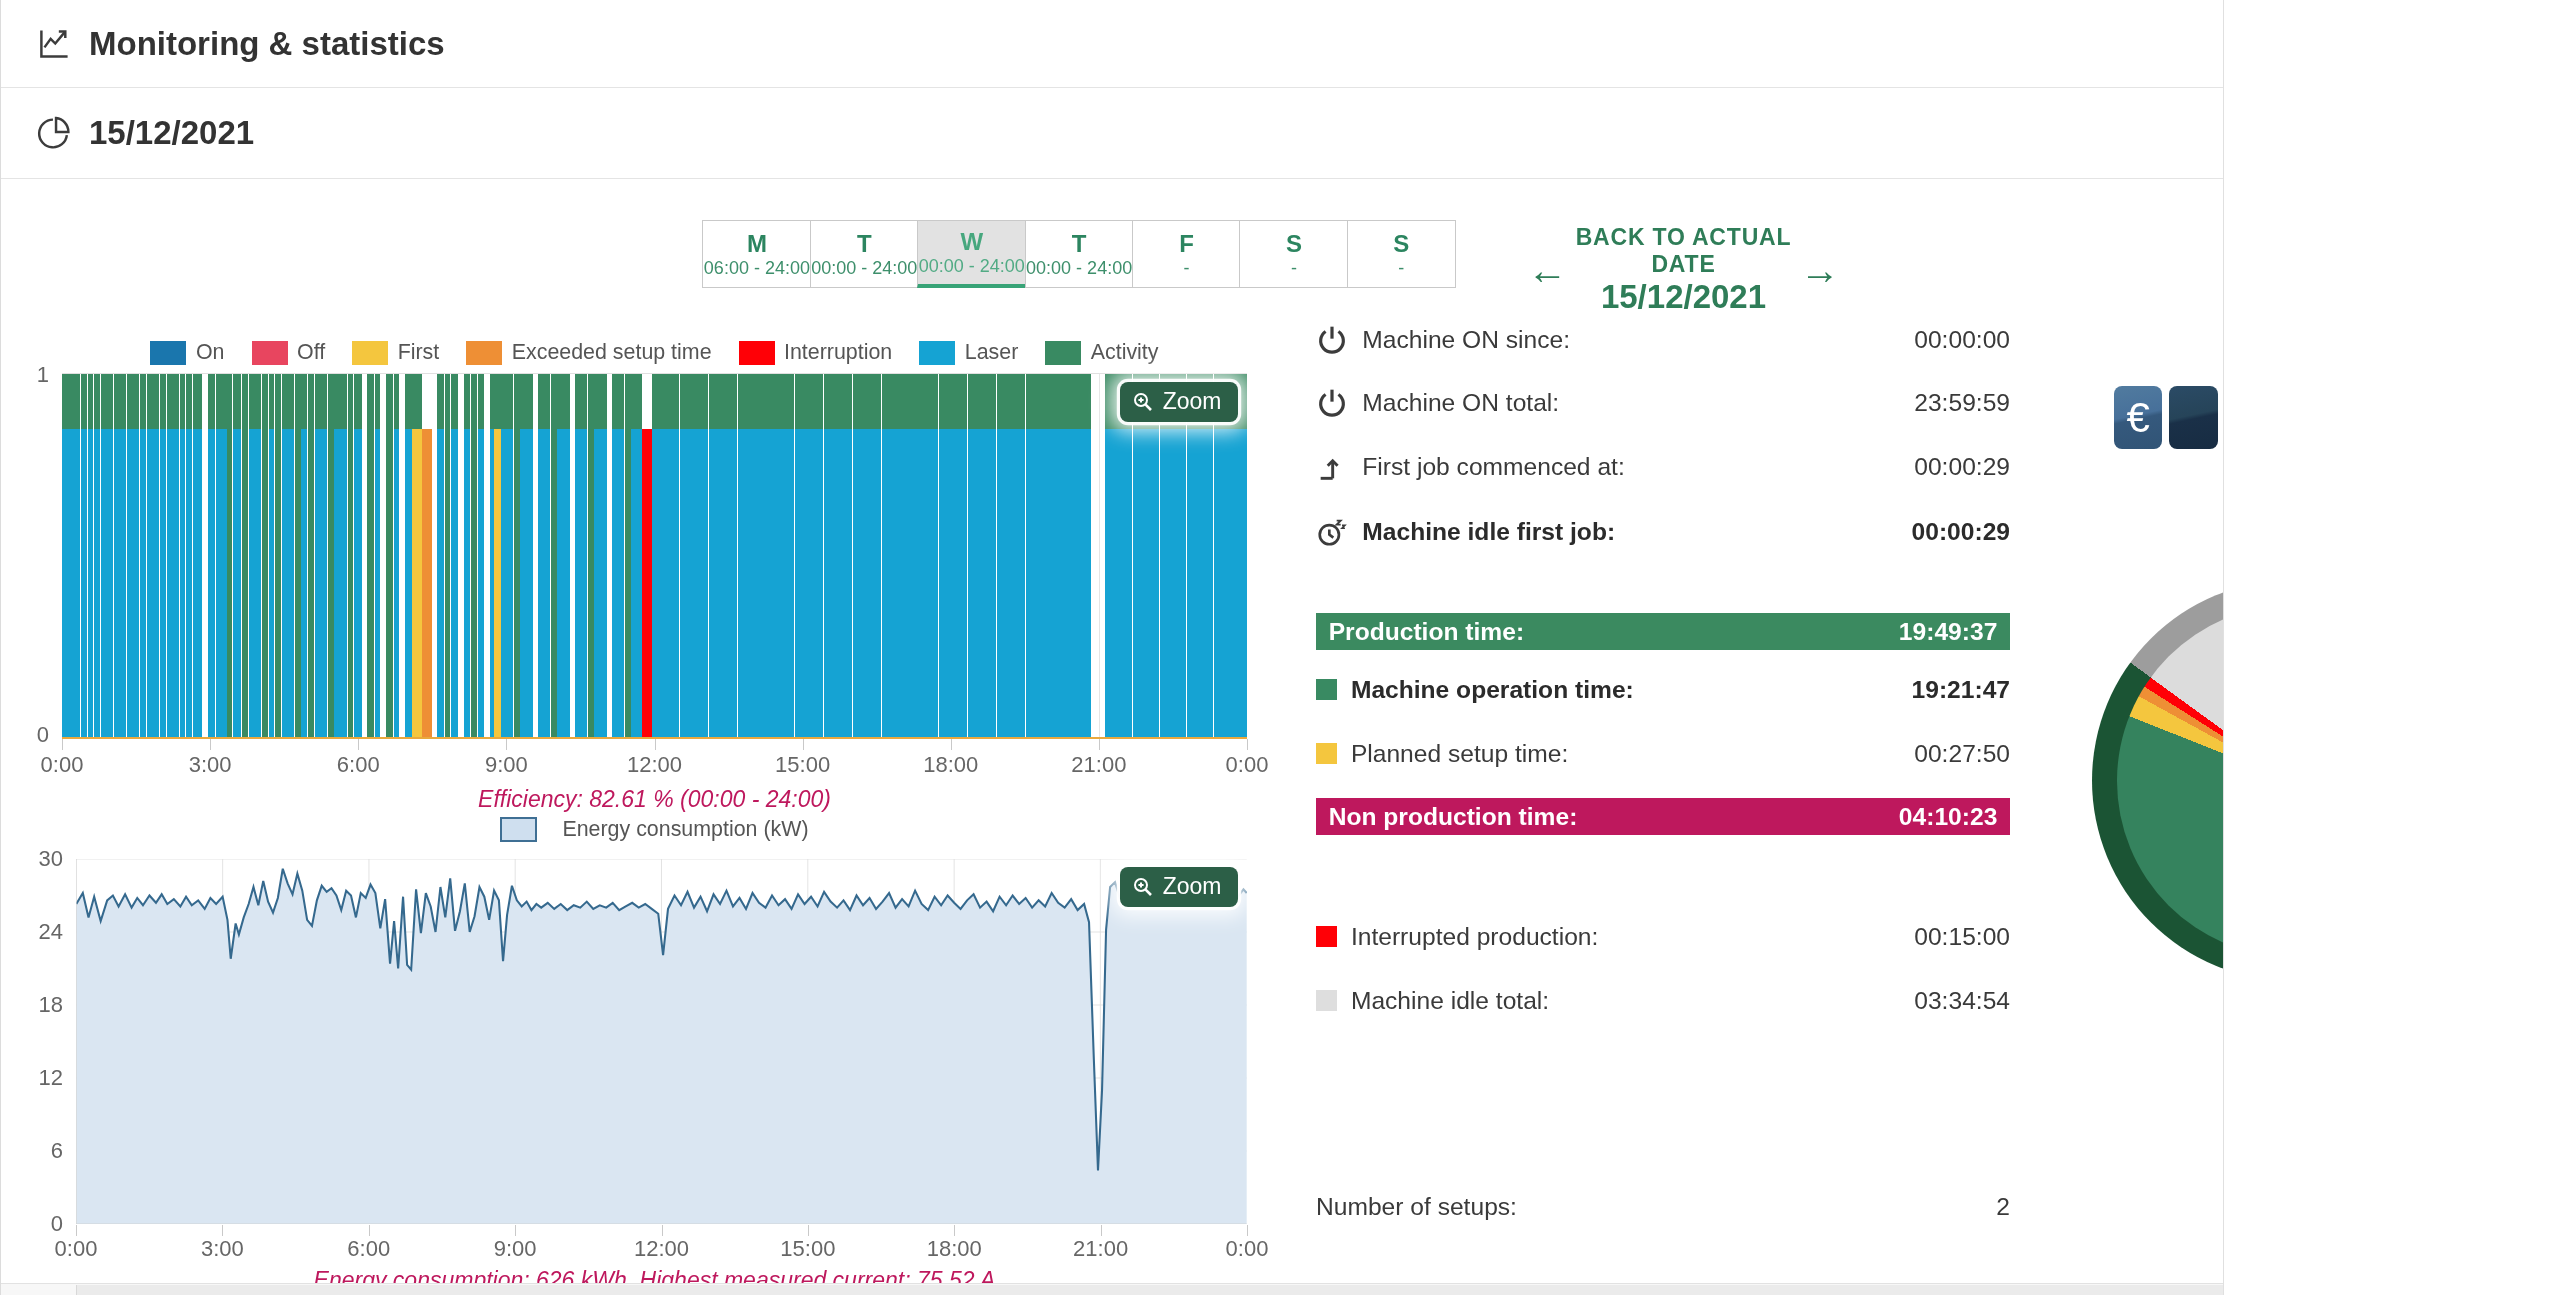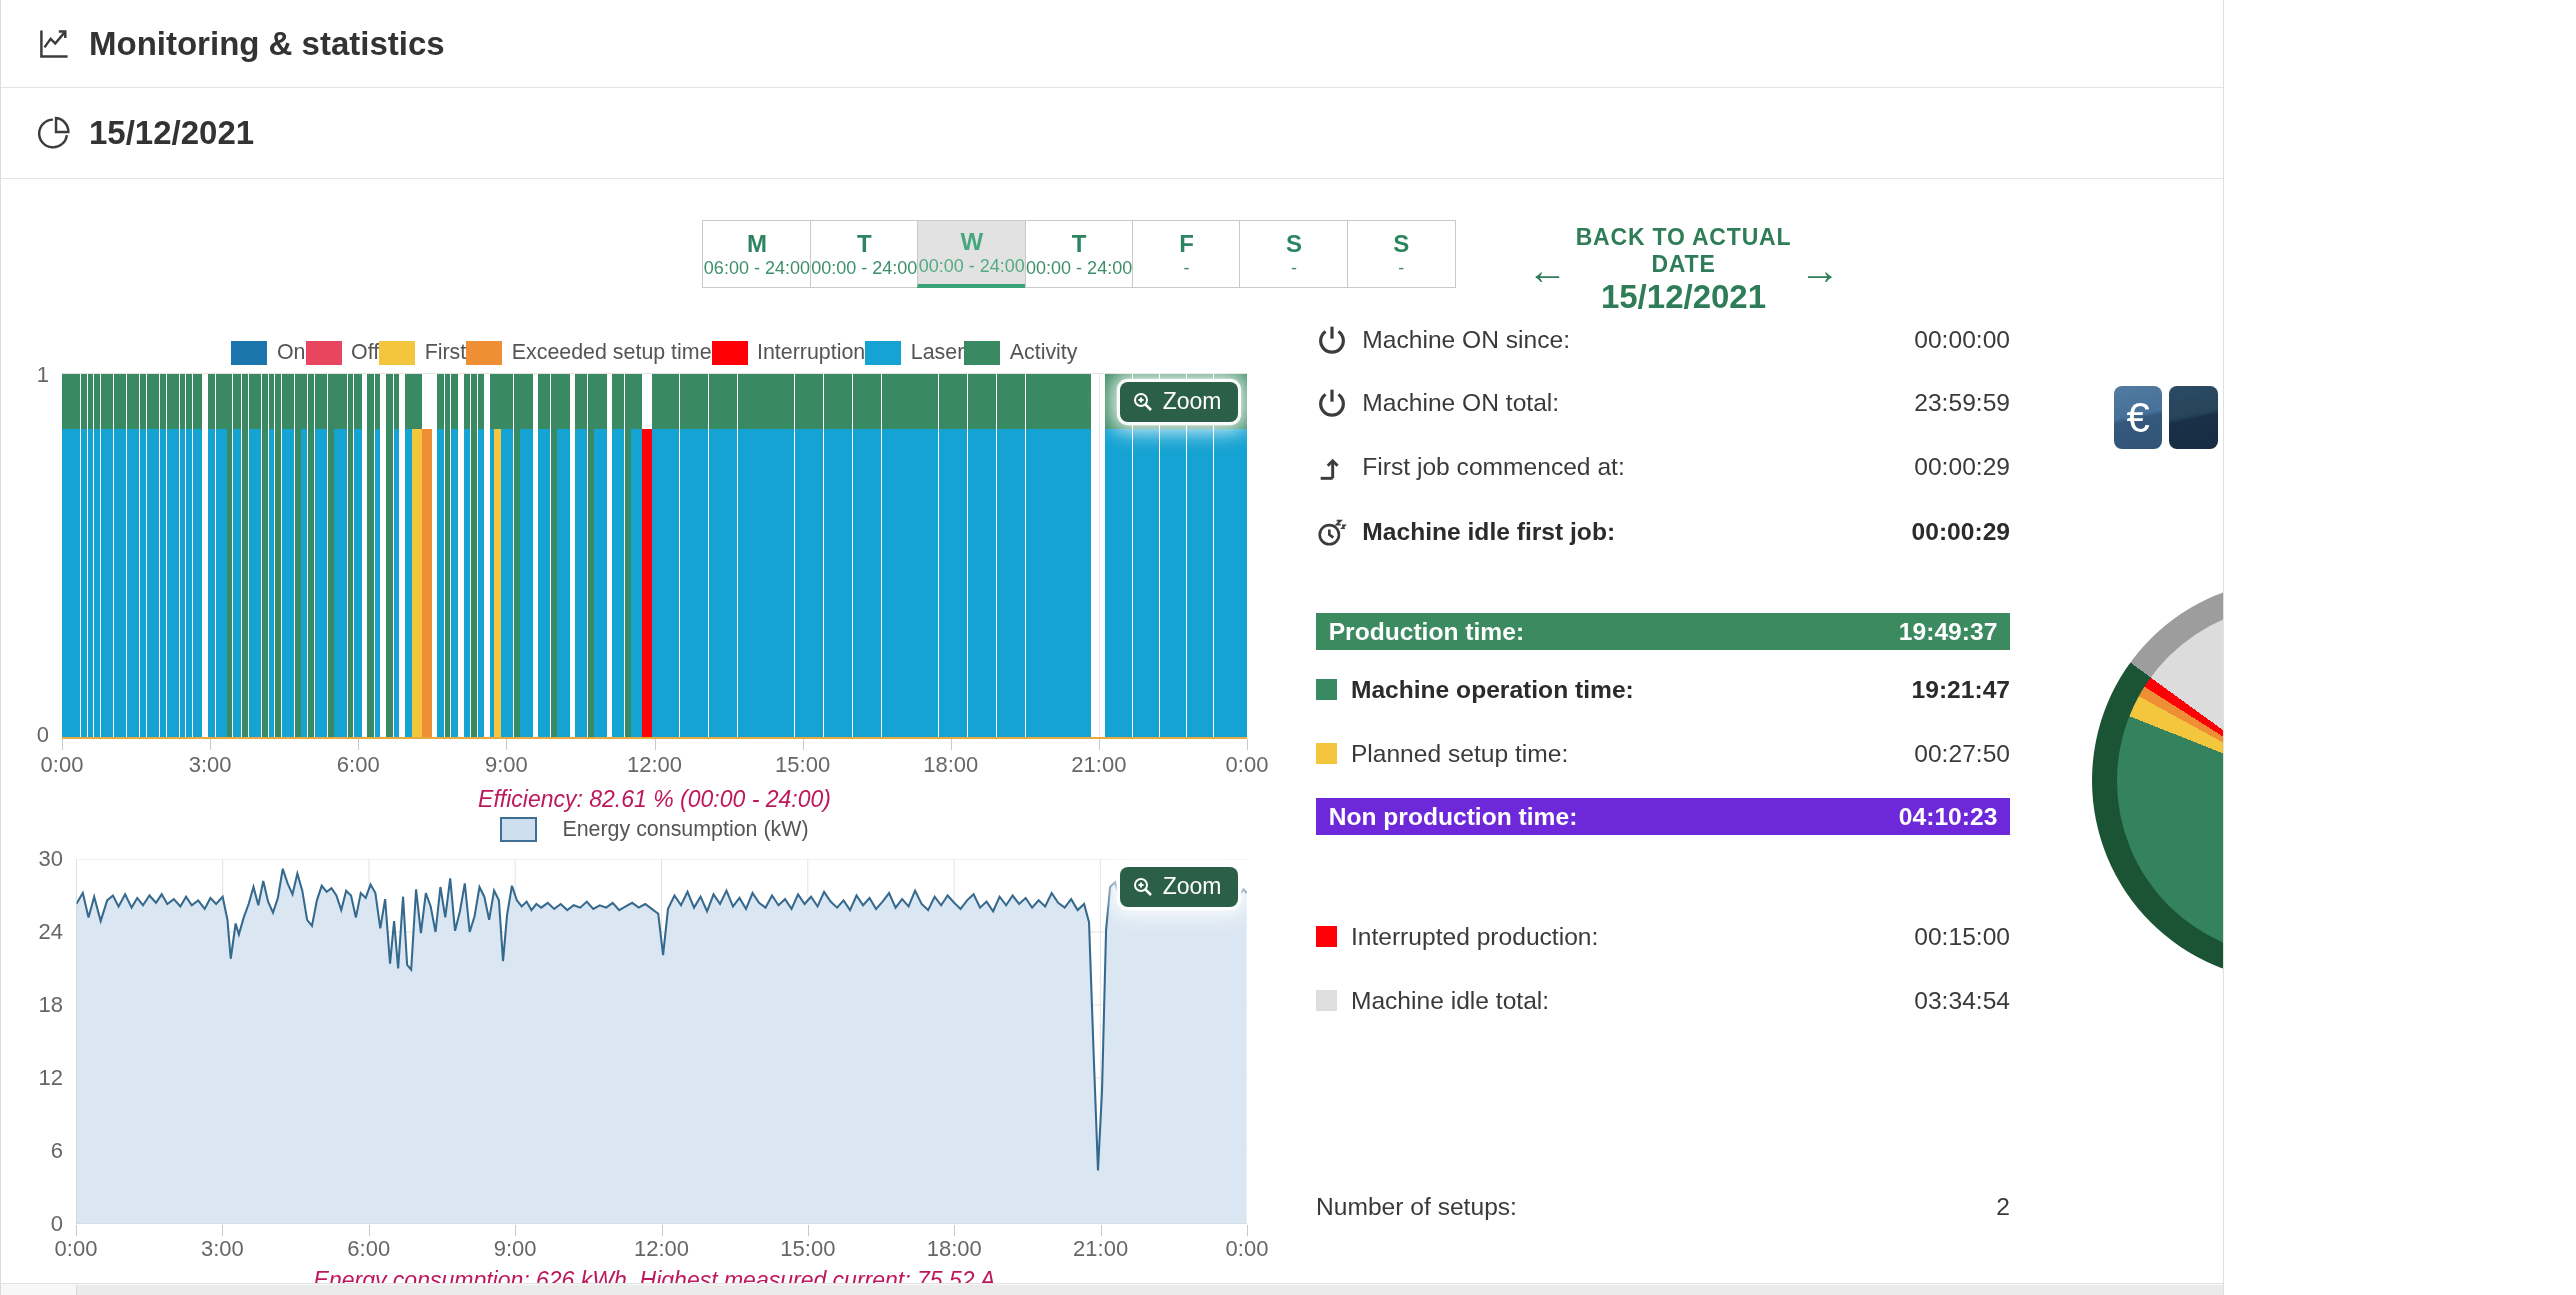--- a/index.html
+++ b/index.html
@@ -21,21 +21,21 @@
   .wcell.selected{background:#e2e2e2;border-bottom:4.8px solid #38a377;}
   .wcell.selected .d{color:#47a77e;}
   .wcell.selected .r{color:#52ab85;}
   
   .datenav{position:absolute;left:1520px;top:224px;width:325px;display:flex;align-items:center;}
   .navarrow{font-size:40px;font-weight:bold;color:#2f7d58;cursor:pointer;line-height:40px;padding:0 6.3px;}
   .navmid{flex:1;text-align:center;color:#2f7d58;}
   .navmid .b{font-size:23px;font-weight:bold;letter-spacing:0.8px;}
   .navmid .dt{font-size:33px;font-weight:bold;margin-top:4.8px;}
   
-  .tl-legend{position:absolute;left:61px;top:340px;width:1185px;display:flex;justify-content:center;}
+  .tl-legend{position:absolute;left:61px;top:340px;width:1185px;display:flex;justify-content:center;gap:27px;}
   .litem{display:flex;align-items:center;gap:9.5px;font-size:21.4px;color:#555;}
   .lbox{width:36px;height:24px;display:inline-block;}
   .tlplot{position:absolute;left:61px;top:373px;width:1185px;height:365px;background:#fff;border-top:0.8px solid #e0e0e0;}
   .tl-ylab{position:absolute;font-size:22px;color:#666;width:32px;text-align:right;}
   .gridv{position:absolute;top:0;bottom:0;width:0.8px;background:#e5e5e5;}
   .seg{position:absolute;}
   .tl-base{position:absolute;left:0;right:0;bottom:0;height:2.4px;background:#e9a93d;z-index:6;}
   .tick{position:absolute;width:0.8px;height:11px;background:#c9c9c9;top:0;}
   .xlab{position:absolute;transform:translateX(-50%);font-size:22px;color:#666;white-space:nowrap;}
   .zoombtn{position:absolute;top:8px;right:9.5px;display:flex;align-items:center;gap:8px;background:#2c5f47;color:#fff;
@@ -474,21 +474,21 @@
     <span class="swatch" style="background: rgb(57, 138, 98);"></span>
     <span>Machine operation time:</span>
     <span class="value">19:21:47</span>
   </div>
   <div class="stat-row" style="top:735px;">
     <span class="swatch" style="background: rgb(244, 198, 62);"></span>
     <span>Planned setup time:</span>
     <span class="value">00:27:50</span>
   </div>
 
-  <div class="bar-row" style="top: 798px; background: #6d28d9;">
+  <div class="bar-row" style="top: 798px; background: #be185d;">
     <span>Non production time:</span>
     <span>04:10:23</span>
   </div>
   <div class="stat-row" style="top:918px;">
     <span class="swatch" style="background: rgb(255, 0, 6);"></span>
     <span>Interrupted production:</span>
     <span class="value">00:15:00</span>
   </div>
   <div class="stat-row" style="top:982px;">
     <span class="swatch" style="background: rgb(222, 222, 222);"></span>

